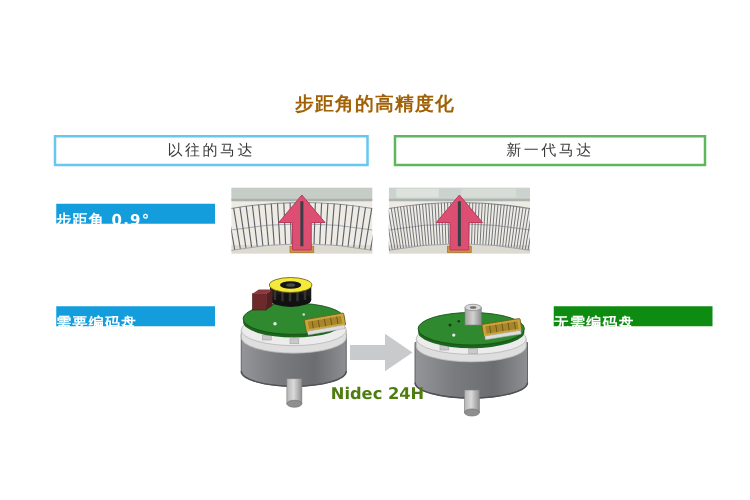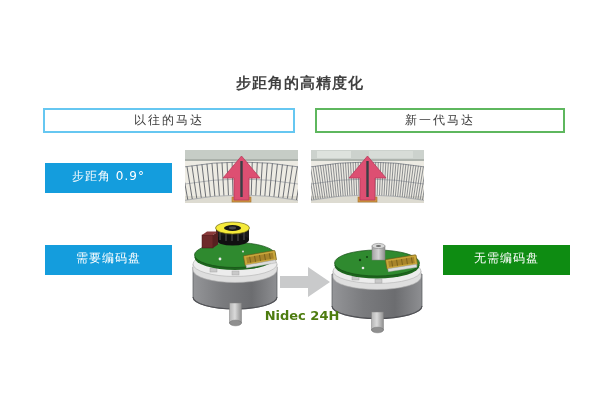--- a/index.html
+++ b/index.html
@@ -2,32 +2,32 @@
 <html style="--left-accent: #149ddd; --left-border: #66c7f1; --right-accent: #0e8c12; --right-border: #5eb75e;"><head>
 <meta charset="utf-8">
 <style>
   html,body{margin:0;padding:0;background:#ffffff;}
   .canvas{
     position:relative;width:600px;height:400px;background:#ffffff;overflow:hidden;
     font-family:"DejaVu Sans","Liberation Sans",sans-serif;
   }
   .page-title{
     position:absolute;left:0;top:74px;width:600px;text-align:center;
-    font-size:15px;font-weight:bold;color:#404040;letter-spacing:1px;
+    font-size:15px;font-weight:bold;color:#a16207;letter-spacing:1px;
   }
   .col-header{
     position:absolute;top:108px;height:25px;box-sizing:border-box;background:#ffffff;
     border:2px solid #ccc;text-align:center;line-height:21px;font-size:12px;color:#3a3a3a;
     letter-spacing:2px;
   }
   .col-header.left{left:43px;width:252px;border-color:var(--left-border);}
   .col-header.right{left:315px;width:250px;border-color:var(--right-border);}
   .tag{
-    position:absolute;width:127px;height:30px;text-align:center;line-height:27px;
-    font-size:12px;font-weight:normal;color:#ffffff;letter-spacing:1px;
+    position:absolute;width:127px;height:16px;text-align:left;line-height:27px;
+    font-size:12px;font-weight:bold;color:#ffffff;letter-spacing:1px;
   }
   .tag.cyan{background:var(--left-accent);}
   .tag.green{background:var(--right-accent);}
   .tag.r1{top:163px;}
   .tag.r2{top:245px;}
   .tag.lcol{left:45px;}
   .tag.rcol{left:443px;}
   .dial{position:absolute;top:150px;width:113px;height:53px;}
   .dial.left{left:185px;}
   .dial.right{left:311px;}

